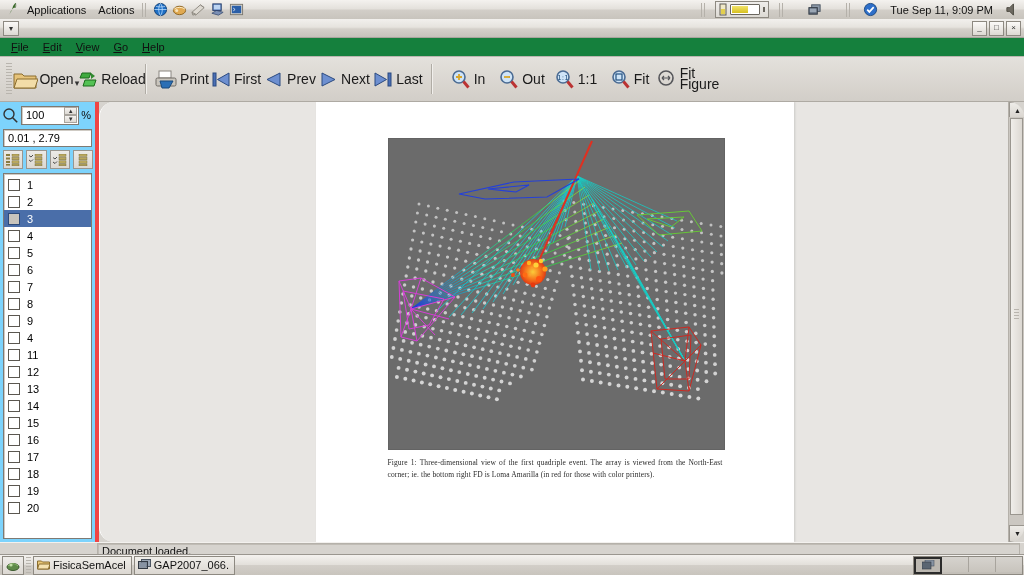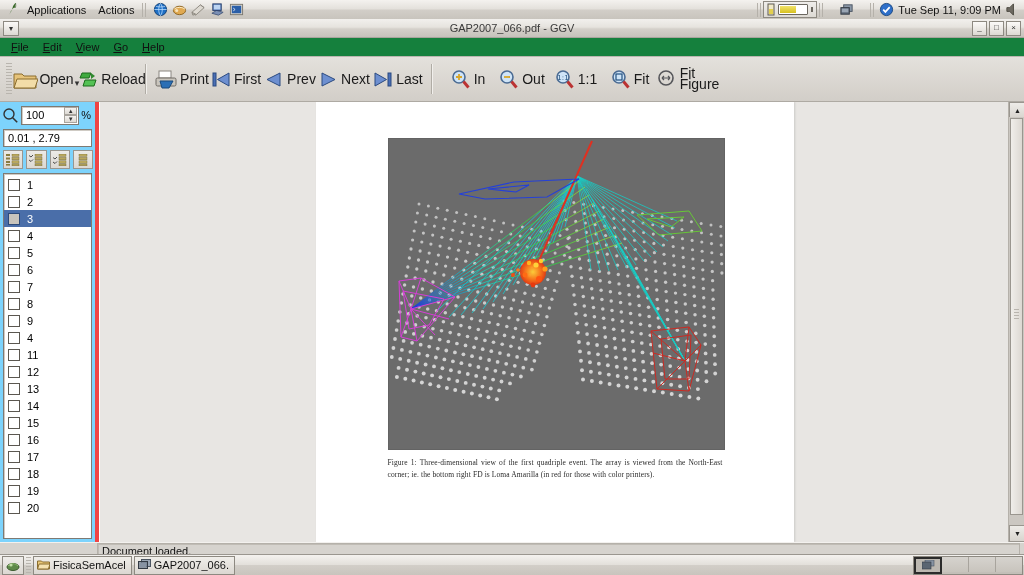--- a/index.html
+++ b/index.html
@@ -22,21 +22,21 @@
   .panel-left { display: flex; align-items: center; gap: 0; padding-left: 3px; }
   .menu-label {
     font-size: 11px; color: #111; padding: 1px 6px; line-height: 14px;
     white-space: nowrap;
   }
   .panel-sep { width: 4px; height: 14px; margin: 0 2px;
     background: repeating-linear-gradient(90deg,#b5b1aa 0 1px,transparent 1px 3px); }
   .panel-icons { display: flex; align-items: center; gap: 4px; padding-left: 5px; }
   .pico { width: 15px; height: 15px; display: block; }
   .panel-right { position: absolute; right: 2px; top: 0; height: 19px;
-     display: flex; align-items: center; gap: 0; }
+     display: flex; align-items: center; gap: 8px; }
   .tray-box {
     border: 1px solid #8d8981; background: linear-gradient(180deg,#efedea,#dddad4);
     height: 15px; display: flex; align-items: center; padding: 0 3px; gap: 3px;
   }
   .battery-body { width: 28px; height: 9px; border: 1px solid #6b6760; background: #fff;
      position: relative; border-radius: 1px; }
   .battery-fill { position: absolute; left: 1px; top: 1px; bottom: 1px; width: 16px;
      background: linear-gradient(180deg,#f2e36a,#d6c020); }
   .battery-tip { width: 2px; height: 5px; background: #6b6760; }
   .clock { font-size: 11px; color: #111; white-space: nowrap; padding: 0 4px; }
@@ -122,21 +122,21 @@
   }
   .prow { display: flex; align-items: center; height: 17px; padding-left: 4px; gap: 7px; }
   .prow.sel { background: #4a6ea9; }
   .prow.sel .pnum { color: #fff; }
   .cbox { width: 10px; height: 10px; border: 1px solid #5b5750; background: #fff; }
   .prow.sel .cbox { background: #c8c4bd; border-color: #2d4a7a; }
   .pnum { font-size: 11px; color: #000; }
 
   
   .docarea { flex: 1; position: relative; background: #e8e6e3; overflow: hidden;
-      border-left: 1px solid #fff; }
+      border-left: 1px solid #fff; border-radius: 15px; }
   .docscroll { position: absolute; left: 0; top: 0; right: 15px; bottom: 0;
       display: flex; justify-content: center; background: #e8e6e3;}
   .page {
     width: 478px; background: #fff; height: 100%;
     box-shadow: 1px 0 2px rgba(0,0,0,.12); position: relative;
   }
   .figure-wrap { position: absolute; left: 72px; top: 36px; }
   .figure {
     width: 335px; height: 310px; background: #6b6b6b; position: relative; overflow: hidden;
     border: 1px solid #636363;
@@ -284,21 +284,20 @@
             <path d="M9 2L5 6H2v4h3l4 4z" fill="#6e6a62" stroke="#4a473f"></path>
           </svg>
       </span>
     </div>
   </div>
 
   <div class="window">
 
     <div class="titlebar">
       <div class="title-menu-btn">▾</div>
-      <div class="title-text">GAP2007_066.pdf - GGV</div>
       <div class="title-btns">
         <div class="tbtn">_</div>
         <div class="tbtn">□</div>
         <div class="tbtn">×</div>
       </div>
     </div>
 
     <div class="menubar">
       <span class="mi"><u>F</u><span>ile</span></span>
       <span class="mi"><u>E</u><span>dit</span></span>

